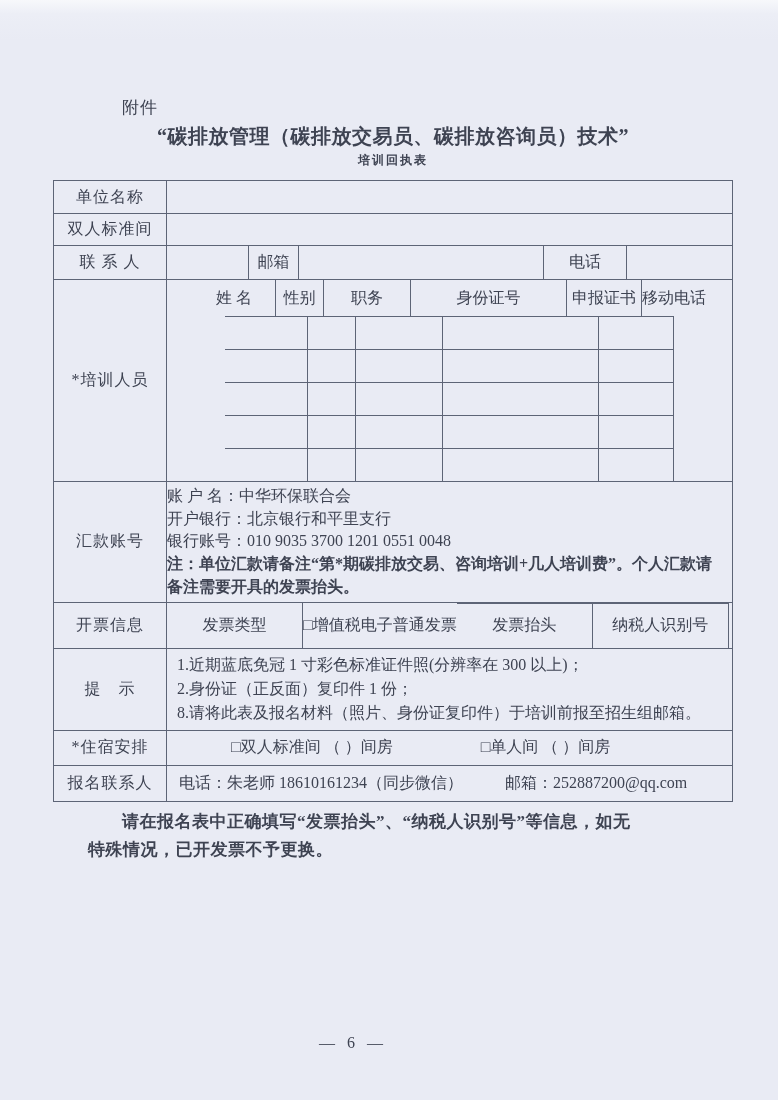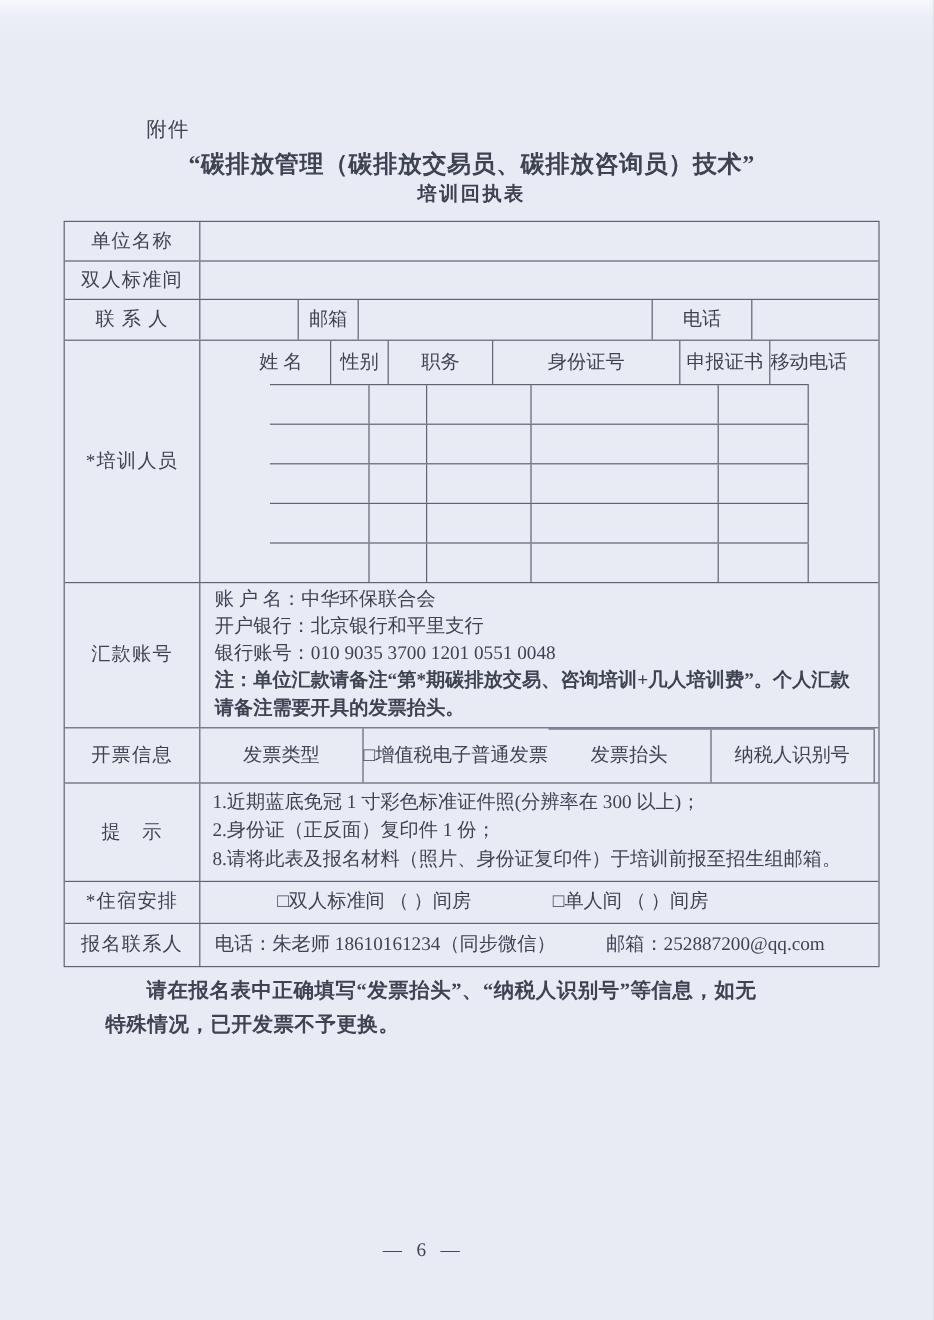--- a/index.html
+++ b/index.html
@@ -14,21 +14,21 @@
     position:relative;
     width:778px;height:1100px;
     background:linear-gradient(180deg,#f7f8fb 0px,#eceef6 14px,var(--bg) 40px);
     color:var(--ink);
     font-family:"Liberation Serif","DejaVu Serif",serif;
     font-size:16px;
     overflow:hidden;
   }
   .attachment{margin:96px 0 0 122px;font-size:17px;letter-spacing:1px;}
   .title{width:680px;margin:4px 0 0 53px;text-align:center;font-weight:bold;font-size:20px;letter-spacing:.5px;}
-  .subtitle{width:680px;margin:2px 0 0 53px;text-align:center;font-weight:bold;font-size:16px;letter-spacing:2px;}
+  .subtitle{width:680px;margin:2px 0 0 53px;text-align:center;font-weight:bold;font-size:12px;letter-spacing:2px;}
 
   .tbl{
     width:680px;margin:11px 0 0 53px;
     border:1px solid var(--line);
   }
   .tbl > * + *{border-top:1px solid var(--line);}
   .row{display:flex;align-items:stretch;}
   .cell{display:flex;align-items:center;min-width:0;}
   .cell + .cell{border-left:1px solid var(--line);}
   .lab{width:112px;flex:0 0 112px;justify-content:center;text-align:center;letter-spacing:1px;}
@@ -46,35 +46,35 @@
   .p-rows{display:flex;flex-direction:column;flex:1 1 auto;padding:0;}
   .p-rows > * + *{border-top:1px solid var(--line);}
   .p-row{display:flex;min-height:33px;}
   .p-row.head{min-height:36px;}
   .p-row > .cell{justify-content:center;text-align:center;}
   .pw1{width:82px;flex:0 0 82px;} .pw2{width:48px;flex:0 0 48px;}
   .pw3{width:87px;flex:0 0 87px;} .pw4{width:156px;flex:0 0 156px;}
   .pw5{width:75px;flex:0 0 75px;} .pw6{flex:1 1 auto;}
 
   
-  .remit-body{display:block;padding:3px 8px 3px 12px;line-height:1.42;}
+  .remit-body{display:block;padding:3px 8px 3px 0;line-height:1.42;}
   .remit-body .bold{font-weight:bold;}
 
   
   .inv-rows{display:flex;flex-direction:row;flex:1 1 auto;}
   .inv-rows > * + *{border-top:1px solid var(--line);}
   .inv-row{display:flex;min-height:45px;}
   .inv-lab{width:135px;flex:0 0 135px;justify-content:center;text-align:center;}
   .inv-val{flex:1 1 auto;justify-content:center;text-align:center;}
 
   
   .tips-body{display:block;padding:4px 6px 4px 10px;line-height:1.52;min-height:75px;}
 
   
-  .accom{display:flex;gap:68px;padding-left:64px;}
+  .accom{display:flex;gap:88px;padding-left:64px;}
 
   
   .reg{display:flex;gap:42px;padding-left:12px;}
 
   .note{
     width:610px;margin:6px 0 0 88px;
     font-weight:bold;font-size:17px;line-height:1.65;
     text-indent:34px;letter-spacing:.5px;
   }
   .pageno{

